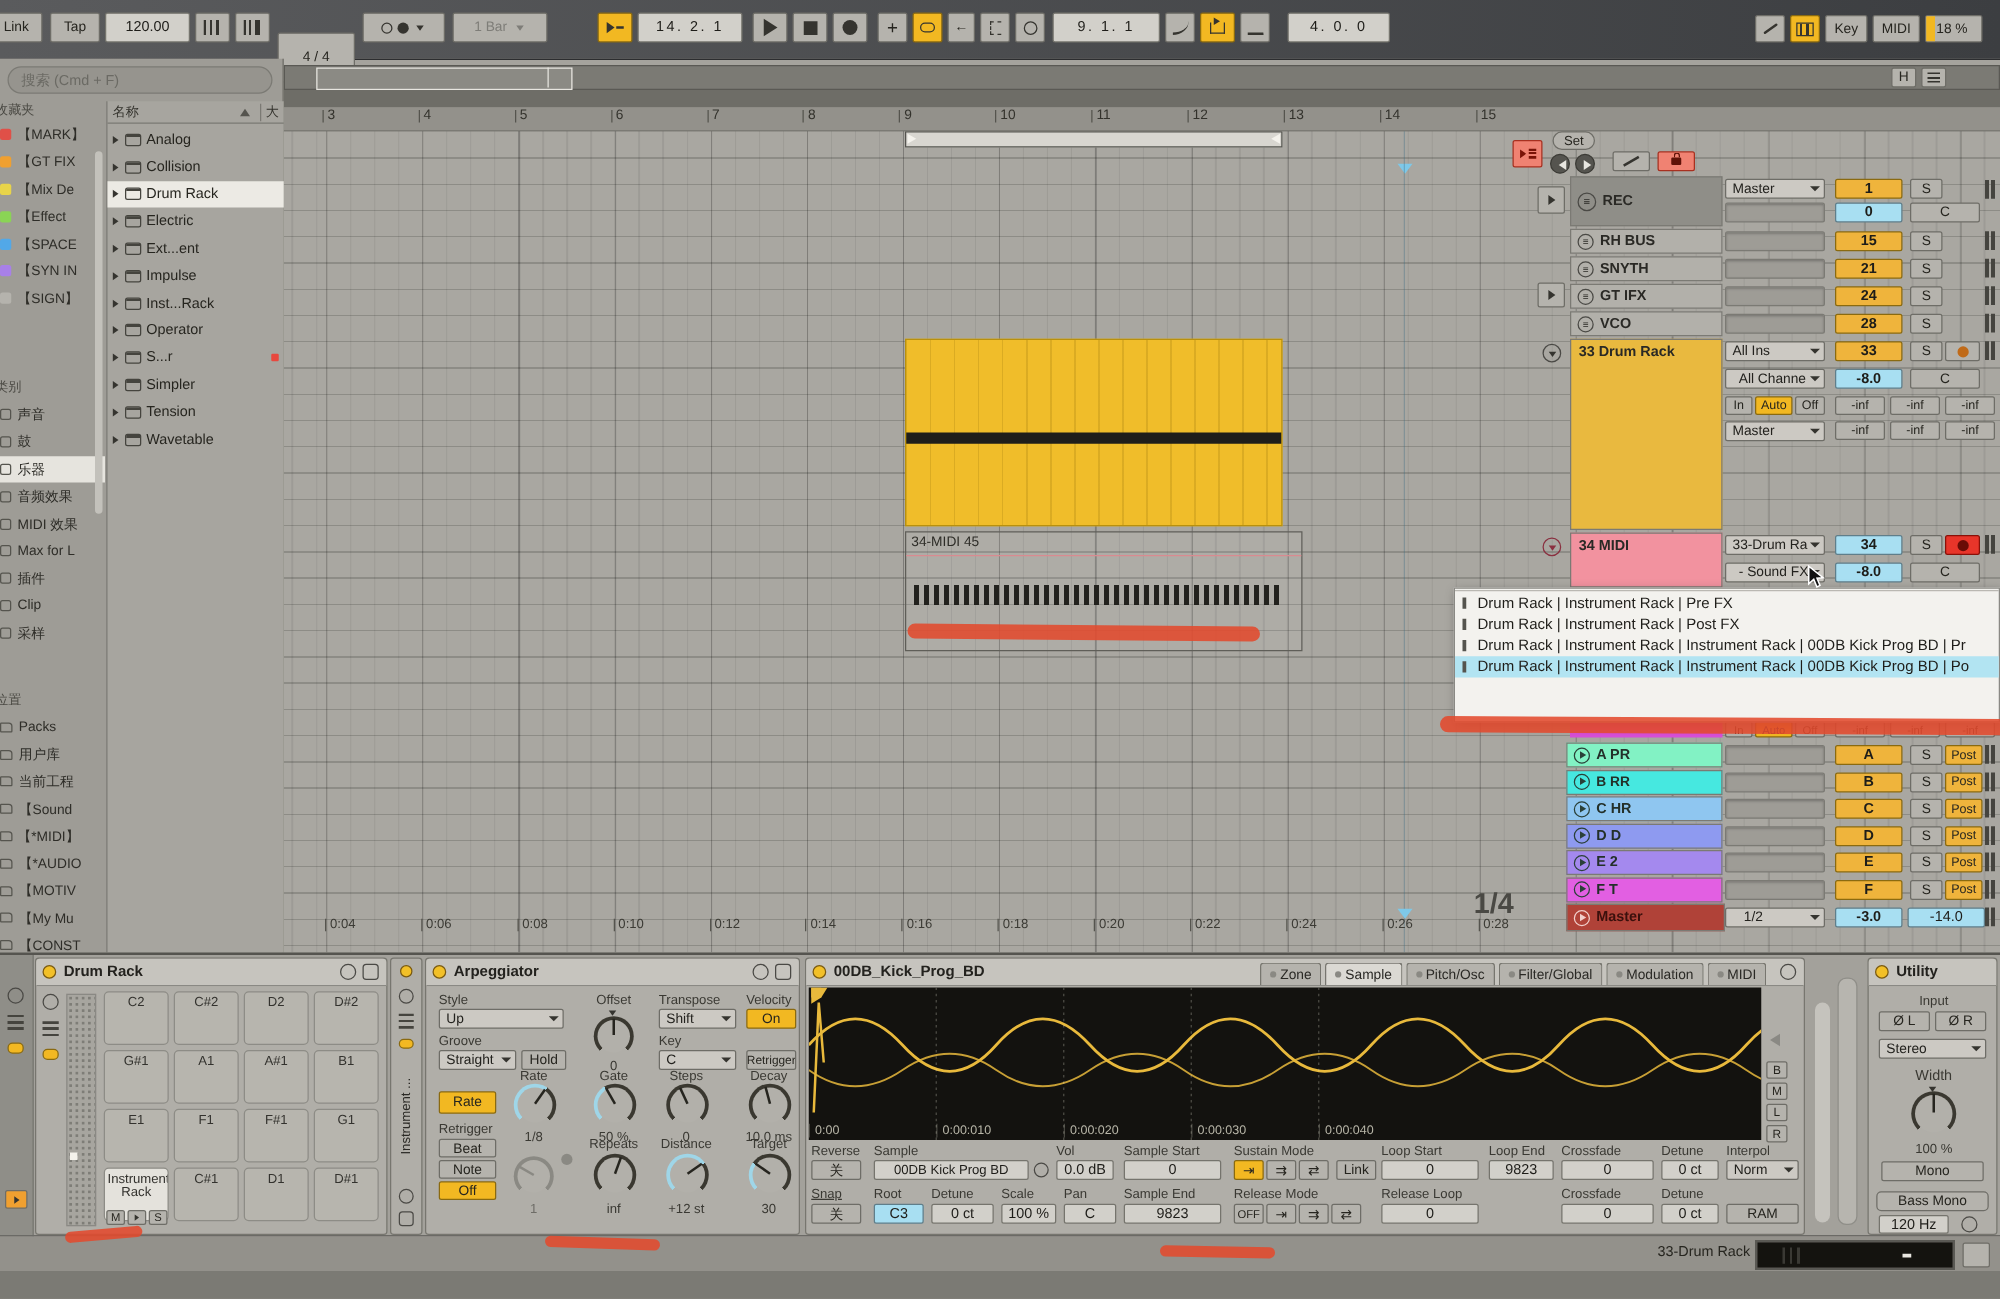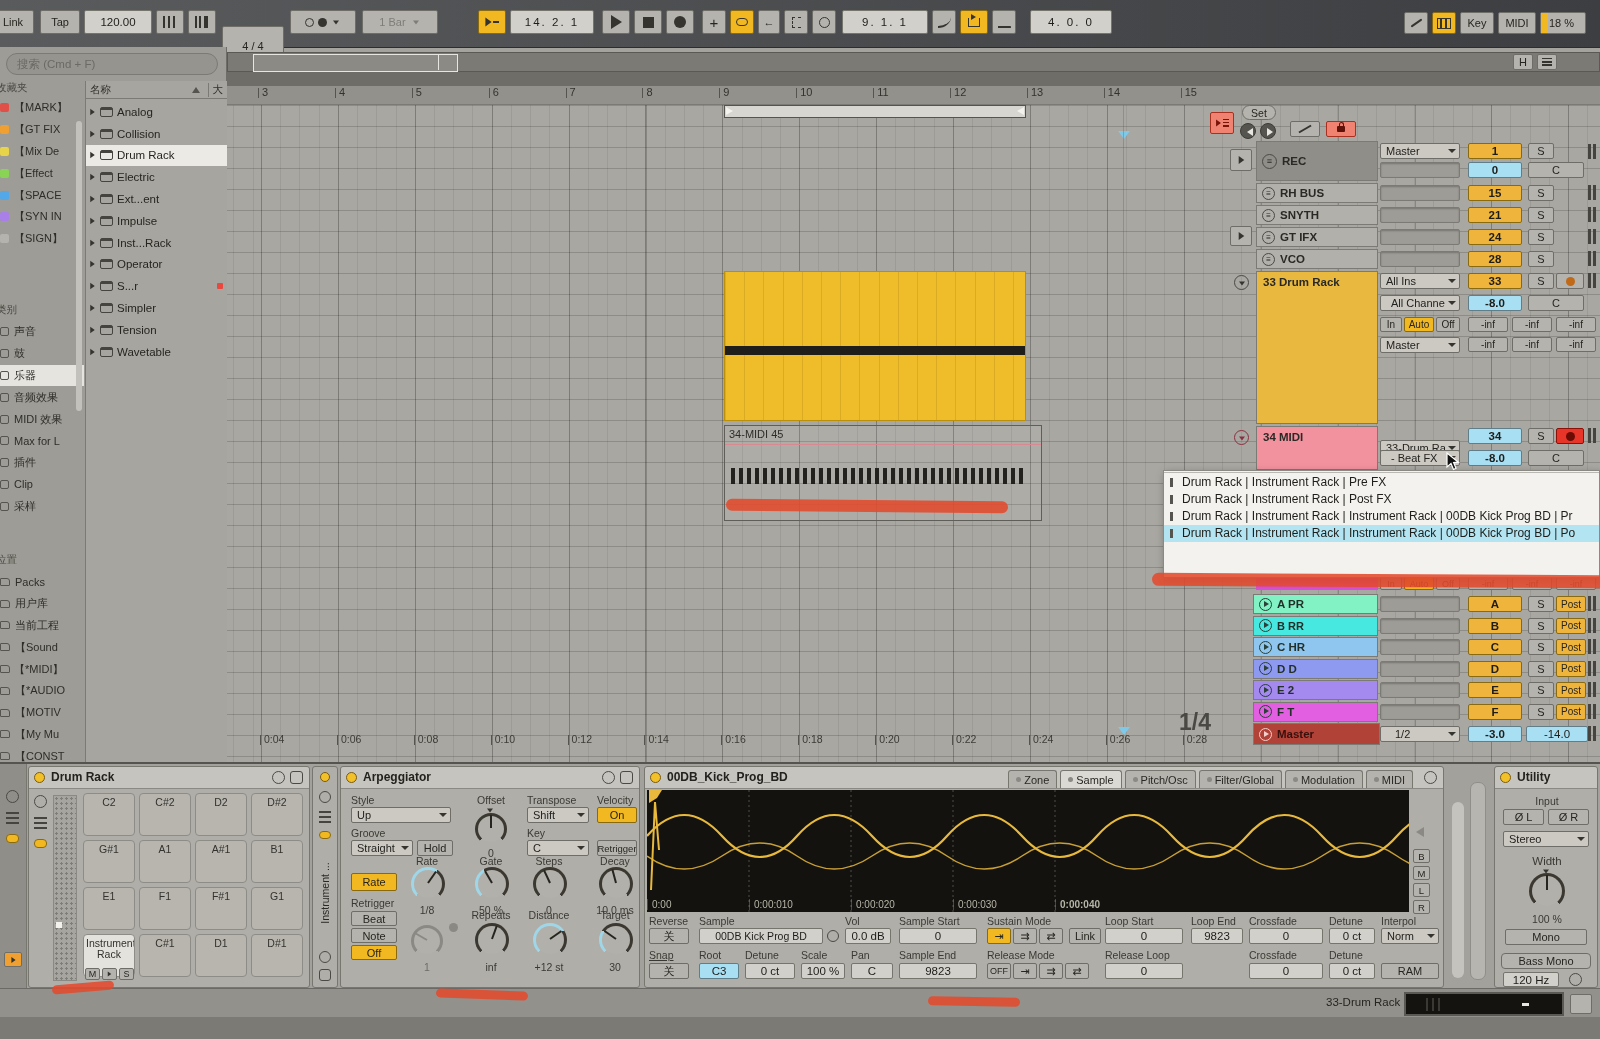--- a/index.html
+++ b/index.html
@@ -529,27 +529,27 @@
     <div class="meterbars" style="left:384px;top:2px;"></div>
   </div>
 
   <div class="trow" style="top:426px;height:44px;">
     <div class="circ" style="left:30px;top:4px;width:15px;height:15px;border-color:#8a3040;">
       <span class="tri-d" style="position:absolute;left:2px;top:4px;transform:scale(.6);border-top-color:#8a3040;"></span>
     </div>
     <div class="c-name" style="height: 44px; align-items: flex-start; padding-top: 4px; background: rgb(242, 146, 159);">
       <span style="margin-left:6px;">34 MIDI</span>
     </div>
-    <div class="dd abs c-mix" style="top:14px;">33-Drum Ra</div>
+    <div class="dd abs c-mix" style="top:2px;">33-Drum Ra</div>
     <div class="fld c-num blue" style="top:2px;">34</div>
     <div class="btn c-s" style="top:2px;">S</div>
     <div class="btn c-x" style="top:2px;background:#e8352a;border-color:#8a1008;">
         <span style="width:9px;height:9px;border-radius:50%;background:#6a0c06;"></span>
       </div>
-    <div class="dd abs c-mix" style="top:24px;padding-left:10px;">- Beat FX</div>
+    <div class="dd abs c-mix" style="top:24px;padding-left:10px;">- Sound FX</div>
     <div class="fld c-num blue" style="top:24px;">-8.0</div>
     <div class="btn" style="left:324px;top:24px;width:56px;height:16px;">C</div>
     <div class="meterbars" style="left:384px;top:2px;"></div>
   </div>
 
   <div class="trow" style="top:577px;height:15px;">
     <div class="abs" style="left:52px;top:0;width:122px;height:13px;background:#d84fd8;"></div>
     <div class="btn" style="left:176px;top:0;width:22px;height:13px;font-size:9px;">In</div>
     <div class="btn yellow" style="left:200px;top:0;width:30px;height:13px;font-size:9px;">Auto</div>
     <div class="btn" style="left:232px;top:0;width:24px;height:13px;font-size:9px;">Off</div>
@@ -877,21 +877,21 @@
               <line x1="408" y1="0" x2="408" y2="122"></line>
           </g>
         </svg>
         <span style="position:absolute;left:2px;top:0;width:0;height:0;border:5px solid transparent;border-left:8px solid #e8b93c;border-top:8px solid #e8b93c;"></span>
         <div style="position:absolute;left:0;bottom:2px;width:100%;display:flex;">
 
         <span style="flex:0 0 102px;font-size:10px;color:#b8b6a8;padding-left:4px;box-sizing:border-box;border-left:1px solid rgba(235,235,215,.25);">0:00</span>
             <span style="flex:0 0 102px;font-size:10px;color:#b8b6a8;padding-left:4px;box-sizing:border-box;border-left:1px solid rgba(235,235,215,.25);">0:00:010</span>
             <span style="flex:0 0 102px;font-size:10px;color:#b8b6a8;padding-left:4px;box-sizing:border-box;border-left:1px solid rgba(235,235,215,.25);">0:00:020</span>
             <span style="flex:0 0 102px;font-size:10px;color:#b8b6a8;padding-left:4px;box-sizing:border-box;border-left:1px solid rgba(235,235,215,.25);">0:00:030</span>
-            <span style="flex:0 0 102px;font-size:10px;color:#b8b6a8;padding-left:4px;box-sizing:border-box;border-left:1px solid rgba(235,235,215,.25);font-weight:bold;">0:00:040</span>
+            <span style="flex:0 0 102px;font-size:10px;color:#b8b6a8;padding-left:4px;box-sizing:border-box;border-left:1px solid rgba(235,235,215,.25);">0:00:040</span>
           </div>
       </div>
 
       <span style="position:absolute;left:766px;top:60px;width:0;height:0;border:5px solid transparent;border-right:8px solid #8a8984;"></span>
       <div class="abs" style="left:768px;top:82px;display:flex;flex-direction:column;gap:3px;">
 
       <span class="btn" style="position:static;width:17px;height:14px;font-size:9.5px;">B</span>
           <span class="btn" style="position:static;width:17px;height:14px;font-size:9.5px;">M</span>
           <span class="btn" style="position:static;width:17px;height:14px;font-size:9.5px;">L</span>
           <span class="btn" style="position:static;width:17px;height:14px;font-size:9.5px;">R</span>

